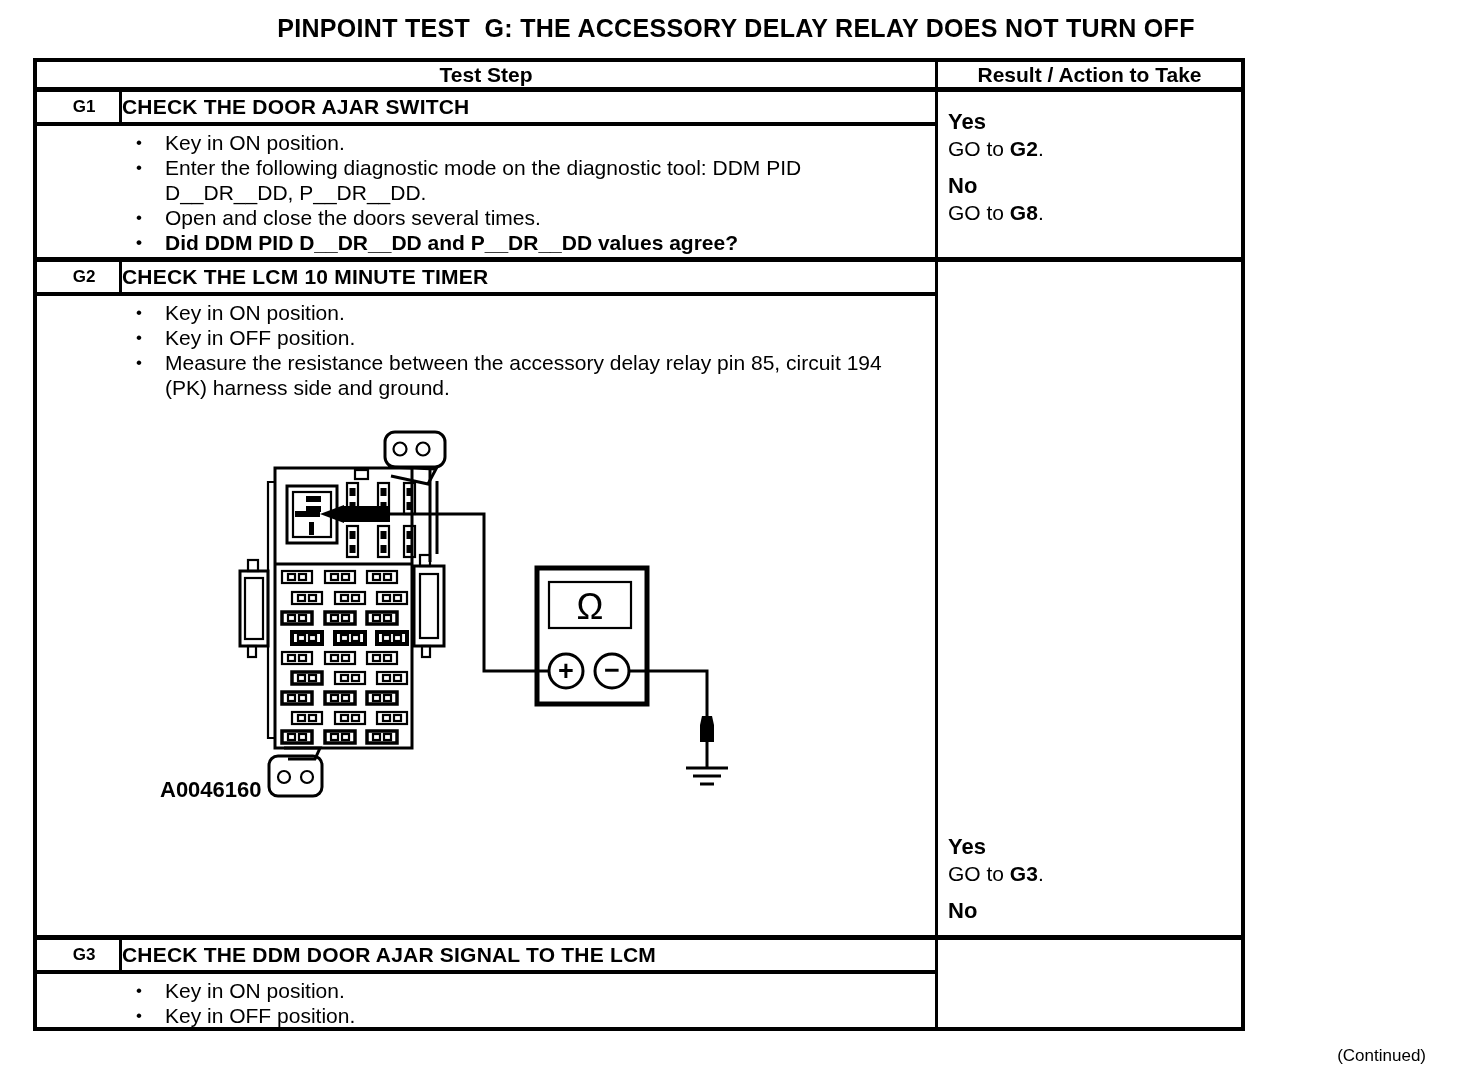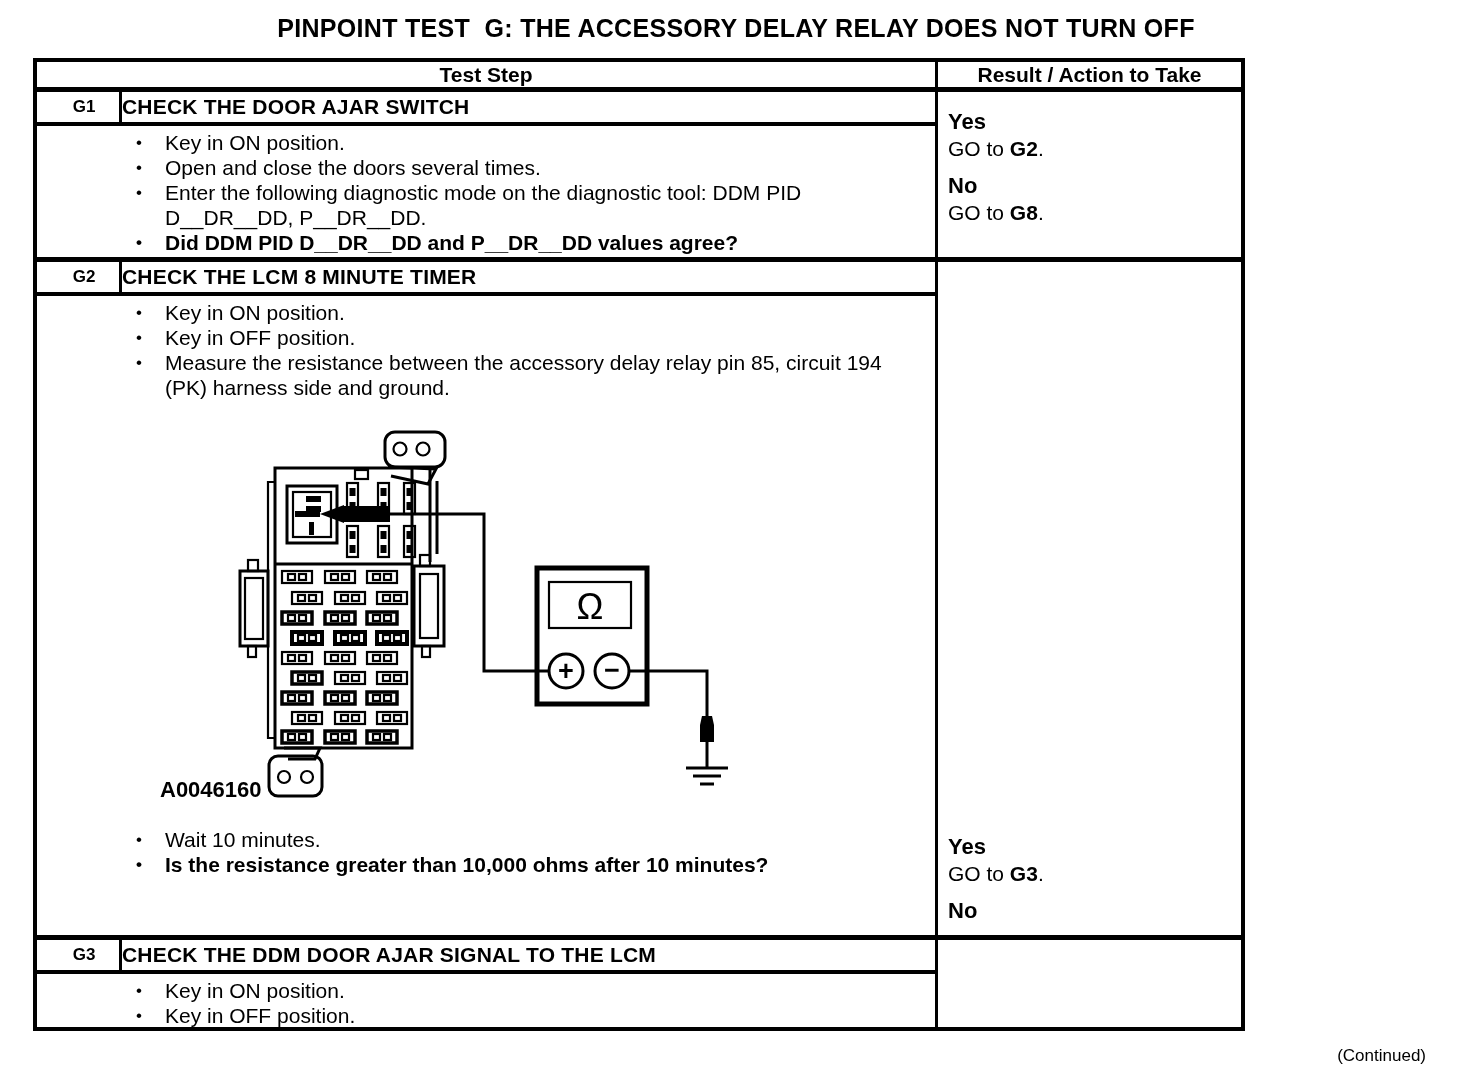--- a/index.html
+++ b/index.html
@@ -88,41 +88,41 @@
   <div class="block">
     <div class="block-left">
       <div class="title-row">
         <div class="cell step-id">G1</div>
         <div class="vdiv"></div>
         <div class="cell step-title">CHECK THE DOOR AJAR SWITCH</div>
       </div>
       <div class="body body-g1">
         <ul class="bullets">
           <li>Key in ON position.</li>
+          <li>Enter the following diagnostic mode on the diagnostic tool: DDM PID D__DR__DD, P__DR__DD.</li>
           <li>Open and close the doors several times.</li>
-          <li>Enter the following diagnostic mode on the diagnostic tool: DDM PID D__DR__DD, P__DR__DD.</li>
           <li class="bold">Did DDM PID D__DR__DD and P__DR__DD values agree?</li>
         </ul>
       </div>
     </div>
     <div class="vdiv"></div>
     <div class="block-right right-center">
       <div class="answer">Yes</div>
       <div class="action"><span>GO to </span><b>G2</b><span>.</span></div>
       <div class="answer">No</div>
       <div class="action"><span>GO to </span><b>G8</b><span>.</span></div>
     </div>
   </div>
 
   <div class="block">
     <div class="block-left">
       <div class="title-row">
         <div class="cell step-id">G2</div>
         <div class="vdiv"></div>
-        <div class="cell step-title">CHECK THE LCM 8 MINUTE TIMER</div>
+        <div class="cell step-title">CHECK THE LCM 10 MINUTE TIMER</div>
       </div>
       <div class="body body-g2">
         <ul class="bullets">
           <li>Key in ON position.</li>
           <li>Key in OFF position.</li>
           <li>Measure the resistance between the accessory delay relay pin 85, circuit 194 (PK) harness side and ground.</li>
         </ul>
 
         <div class="figure">
           <svg width="600" height="375" viewBox="0 0 600 375">
@@ -322,24 +322,20 @@
             <g>
               <line class="ln" x1="554" y1="342" x2="596" y2="342" stroke-width="4"></line>
               <line class="ln" x1="561" y1="350" x2="589" y2="350" stroke-width="4"></line>
               <line class="ln" x1="568" y1="358" x2="582" y2="358" stroke-width="4"></line>
             </g>
 
             <text class="dtext" x="28" y="371" font-size="22" font-weight="bold">A0046160</text>
           </svg>
         </div>
 
-        <ul class="bullets">
-          <li>Wait 10 minutes.</li>
-          <li class="bold">Is the resistance greater than 10,000 ohms after 10 minutes?</li>
-        </ul>
       </div>
     </div>
     <div class="vdiv"></div>
     <div class="block-right right-bottom">
       <div class="answer">Yes</div>
       <div class="action"><span>GO to </span><b>G3</b><span>.</span></div>
       <div class="answer">No</div>
     </div>
   </div>
 

